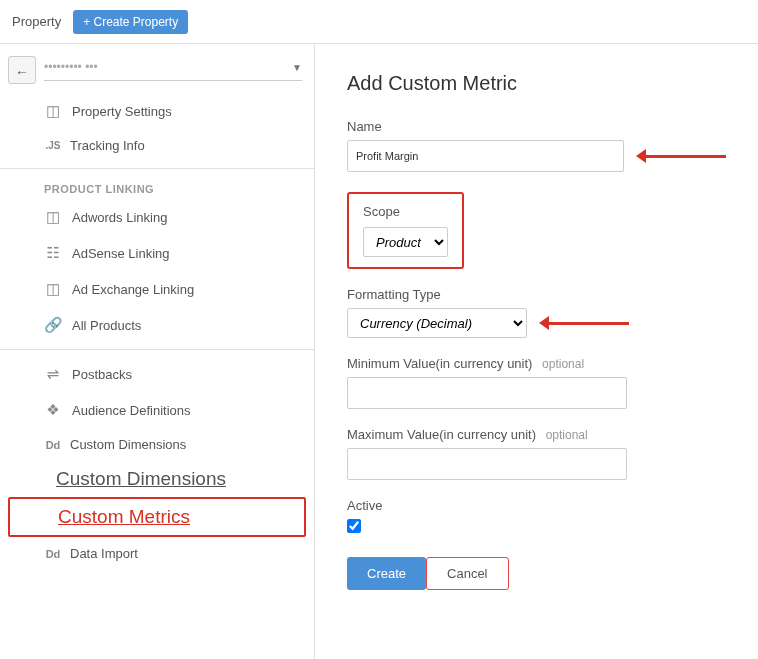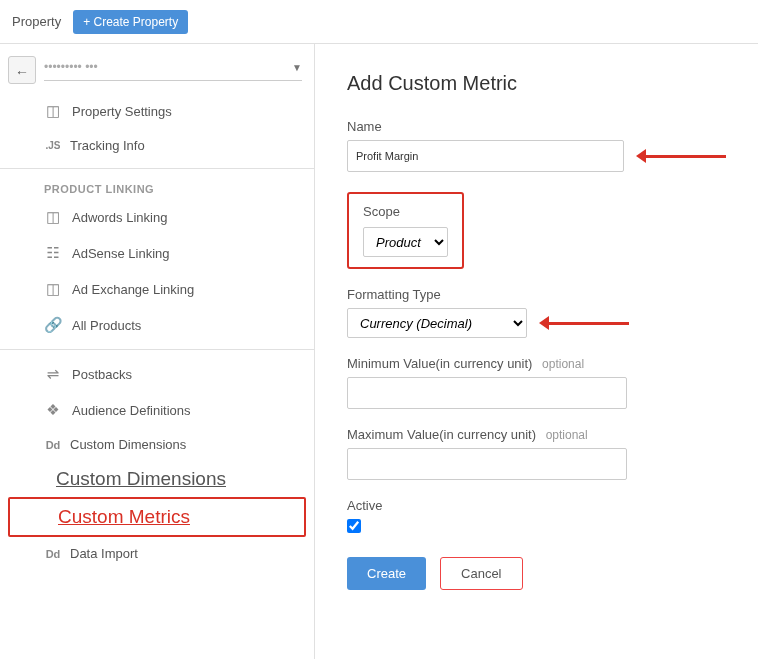--- a/index.html
+++ b/index.html
@@ -93,21 +93,21 @@
       border-bottom: 7px solid transparent;
       border-right: 10px solid #d93025;
       display: inline-block;
     }
 
     .formatting-row { display: flex; align-items: center; gap: 12px; }
 
     .checkbox-row { display: flex; align-items: center; gap: 6px; margin-top: 4px; }
     .checkbox-input { width: 14px; height: 14px; cursor: pointer; }
 
-    .btn-row { display: flex; gap: 14px; margin-top: 24px; }
+    .btn-row { display: flex; gap: 0; margin-top: 24px; }
     .btn-create {
       background: #4a90d9; color: #fff; border: none; border-radius: 3px;
       padding: 8px 20px; font-size: 13px; cursor: pointer;
     }
     .btn-cancel {
       background: #fff; color: #555; border: 1px solid #ef4444; border-radius: 3px;
       padding: 8px 20px; font-size: 13px; cursor: pointer;
     }
 
     .js-icon { font-size: 10px; font-weight: bold; color: #888; margin-right: 8px; width: 18px; text-align: center; }

